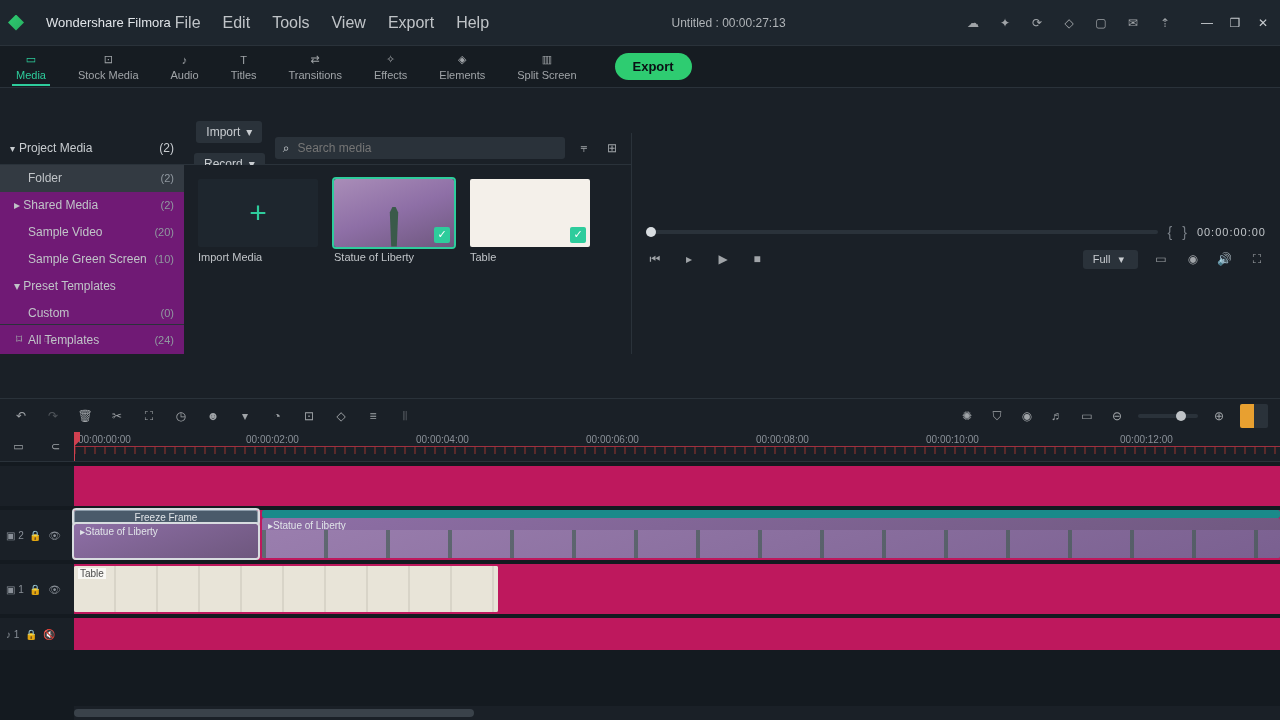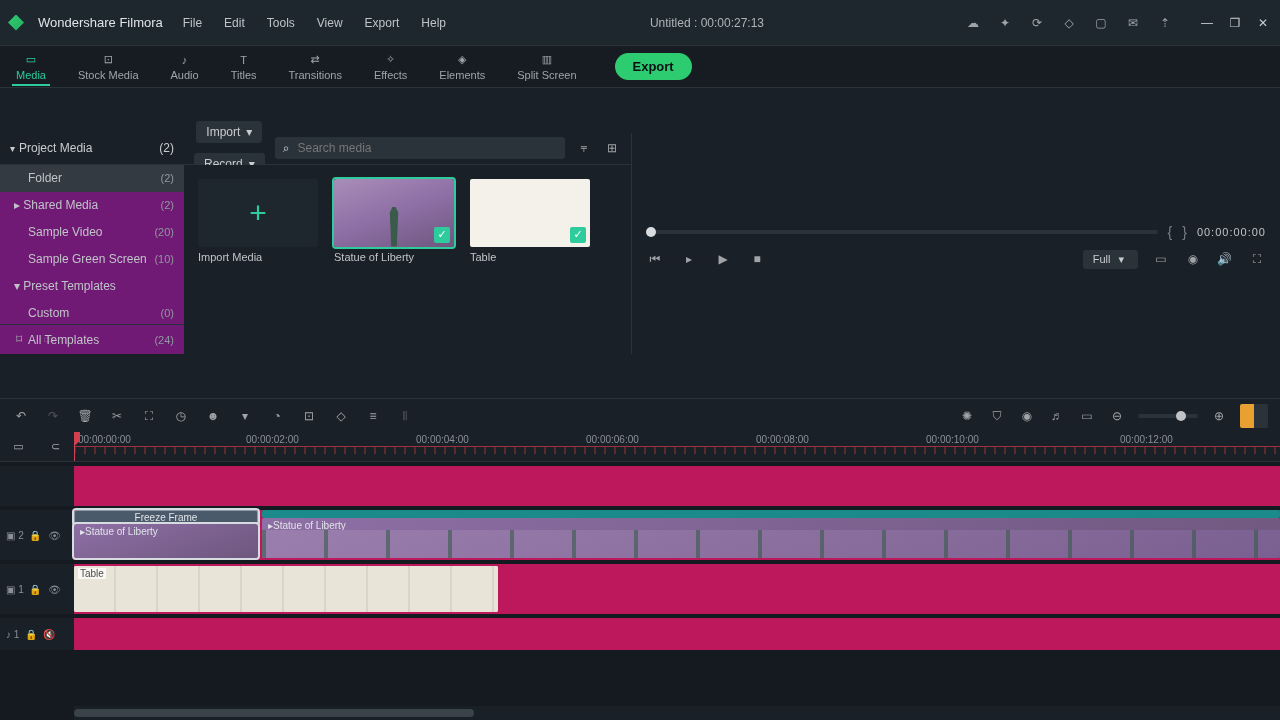--- a/index.html
+++ b/index.html
@@ -1,23 +1,23 @@
 <!DOCTYPE html>
 <html><head>
 <meta charset="utf-8">
 <style>
   * { margin: 0; padding: 0; box-sizing: border-box; }
   body { font-family: -apple-system, BlinkMacSystemFont, "Segoe UI", sans-serif; background: #1a2027; color: #c8ccd0; font-size: 12px; overflow: hidden; width: 1280px; height: 720px; }
   
   
   .titlebar { height: 46px; background: #1e262e; display: flex; align-items: center; padding: 0 8px; border-bottom: 1px solid #2a323a; }
-  .logo-area { display: flex; align-items: center; gap: 14px; margin-right: 16px; }
+  .logo-area { display: flex; align-items: center; gap: 22px; }
   .logo { width: 16px; height: 16px; background: linear-gradient(135deg,#2ecc71,#27ae60); clip-path: polygon(50% 0%, 100% 50%, 50% 100%, 0% 50%); }
   .app-name { font-size: 13px; color: #e0e4e8; }
-  .menubar { display: flex; gap: 14px; font-size: 12px; color: #c0c4c8; }
+  .menubar { display: flex; gap: 14px; font-size: 16px; color: #c0c4c8; }
   .menubar span { cursor: pointer; padding: 4px 4px; }
   .title-center { flex: 1; text-align: center; font-size: 12px; color: #b0b4b8; }
   .title-right { display: flex; gap: 14px; align-items: center; }
   .icon-btn { width: 18px; height: 18px; display: inline-flex; align-items: center; justify-content: center; cursor: pointer; color: #a0a4a8; }
   .window-controls { display: flex; gap: 10px; margin-left: 10px; }
   .window-controls span { width: 18px; height: 18px; display:flex; align-items:center; justify-content:center; cursor:pointer; }
   
   
   .top-tabs { height: 42px; background: #161c22; display: flex; align-items: center; border-bottom: 1px solid #2a323a; }
   .tab-items { display: flex; }

